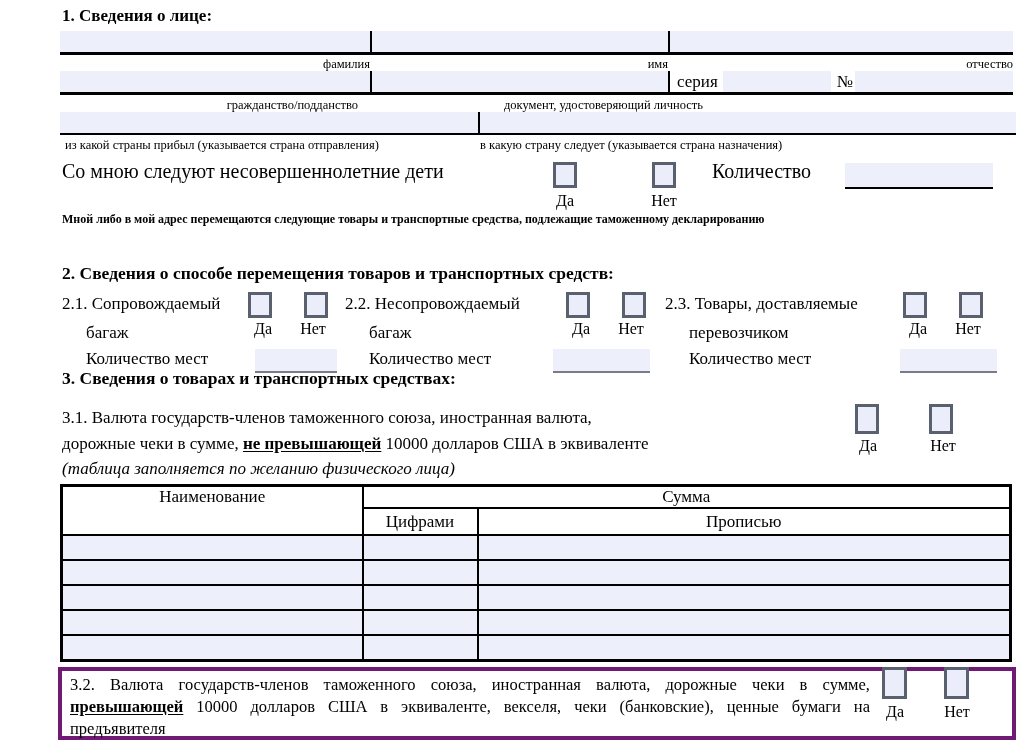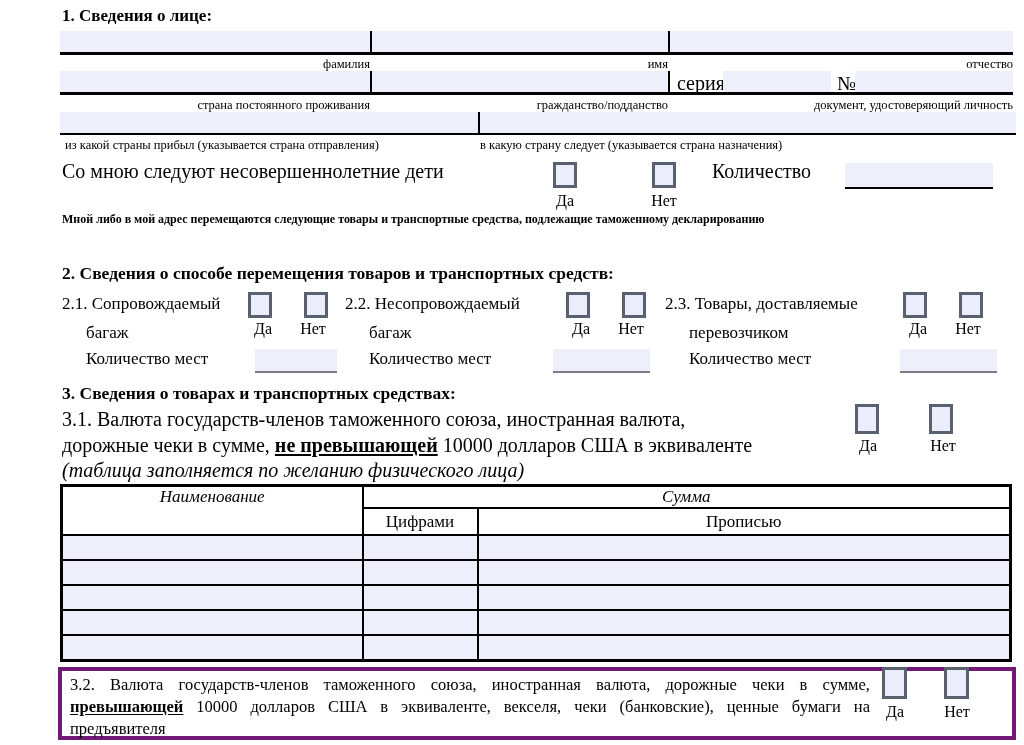--- a/index.html
+++ b/index.html
@@ -4,21 +4,21 @@
 <style>
   * { margin:0; padding:0; box-sizing:border-box; }
   html,body { background:#fff; }
   body { font-family:"Liberation Serif", serif; color:#000; }
   #page { position:relative; width:1024px; height:745px; background:#fff; overflow:hidden; }
 
   .abs { position:absolute; }
   .h1 { font-size:17px; font-weight:bold; }
   .h2 { font-size:17.5px; font-weight:bold; }
   .small { font-size:12.5px; }
-  .txt { font-size:20px; }
+  .txt { font-size:17px; }
   .big { font-size:20px; }
 
   
   .fieldrow { background:#edf0fb; }
   .divider { position:absolute; top:0; bottom:0; width:2px; background:#000; }
 
   .labelband { display:flex; }
   .labelband span { display:block; text-align:right; }
 
   .ufield { background:#edf0fb; border-bottom:2px solid #000; }
@@ -73,21 +73,20 @@
     <div class="abs fieldrow" style="left:0; top:0; width:310px; height:100%;"></div>
     <div class="divider" style="left:310px;"></div>
     <div class="abs fieldrow" style="left:312px; top:0; width:296px; height:100%;"></div>
     <div class="divider" style="left:608px;"></div>
     <span class="abs txt" style="left:617px; top:1px;">серия</span>
     <div class="abs fieldrow" style="left:663px; top:0; width:108px; height:100%;"></div>
     <span class="abs txt" style="left:777px; top:1px;">№</span>
     <div class="abs fieldrow" style="left:795px; top:0; width:158px; height:100%;"></div>
   </div>
   <div class="abs labelband small" style="left:60px; top:98px; width:953px;">
-    <span style="width:310px;">страна постоянного проживания</span>
     <span style="width:298px;">гражданство/подданство</span>
     <span style="width:345px;">документ, удостоверяющий личность</span>
   </div>
 
   <div class="abs fieldrow" style="left:60px; top:112px; width:956px; height:23px; border-bottom:2px solid #000;">
     <div class="abs" style="left:0; top:0; width:418px; height:100%;"></div>
     <div class="divider" style="left:418px;"></div>
     <div class="abs" style="left:420px; top:0; width:536px; height:100%;"></div>
   </div>
   <div class="abs small" style="left:65px; top:138px;">из какой страны прибыл (указывается страна отправления)</div>
@@ -152,40 +151,40 @@
         </div>
         <div class="lblrow">
           <span class="cb-lbl">Да</span>
           <span class="cb-lbl">Нет</span>
         </div>
       </div>
       <div class="qfield" style="left:235px; width:97px;"></div>
     </div>
   </div>
 
-  <div class="abs h2" style="left:62px; top:383px;">3. Сведения о товарах и транспортных средствах:</div>
+  <div class="abs h2" style="left:62px; top:368px;">3. Сведения о товарах и транспортных средствах:</div>
   <div class="abs txt" style="left:62px; top:408px;">3.1. Валюта государств-членов таможенного союза, иностранная валюта,</div>
   <div class="abs txt" style="left:62px; top:434px;">
     <span> дорожные чеки в сумме, </span><u>не превышающей</u><span> 10000 долларов США в эквиваленте</span>
   </div>
   <div class="abs txt" style="left:62px; top:459px; font-style:italic;">(таблица заполняется по желанию физического лица)</div>
   <div class="abs cb" style="left:855px; top:404px; height:30px;"></div>
   <div class="abs cb" style="left:929px; top:404px; height:30px;"></div>
   <div class="abs cb-lbl" style="left:851px; top:437px; width:34px;">Да</div>
   <div class="abs cb-lbl" style="left:926px; top:437px; width:34px;">Нет</div>
 
   <div class="abs" style="left:60px; top:484px;">
     <table class="sums">
       <colgroup>
           <col style="width:301px;">
           <col style="width:115px;">
           <col>
         </colgroup>
       <thead>
-        <tr style="height:22px;font-style:italic;">
+        <tr style="height:22px;">
           <th rowspan="2" style="vertical-align:top;">Наименование</th>
           <th colspan="2">Сумма</th>
         </tr>
         <tr style="height:27px;">
           <th>Цифрами</th>
           <th>Прописью</th>
         </tr>
       </thead>
       <tbody id="sum-tbody">
           <tr>

